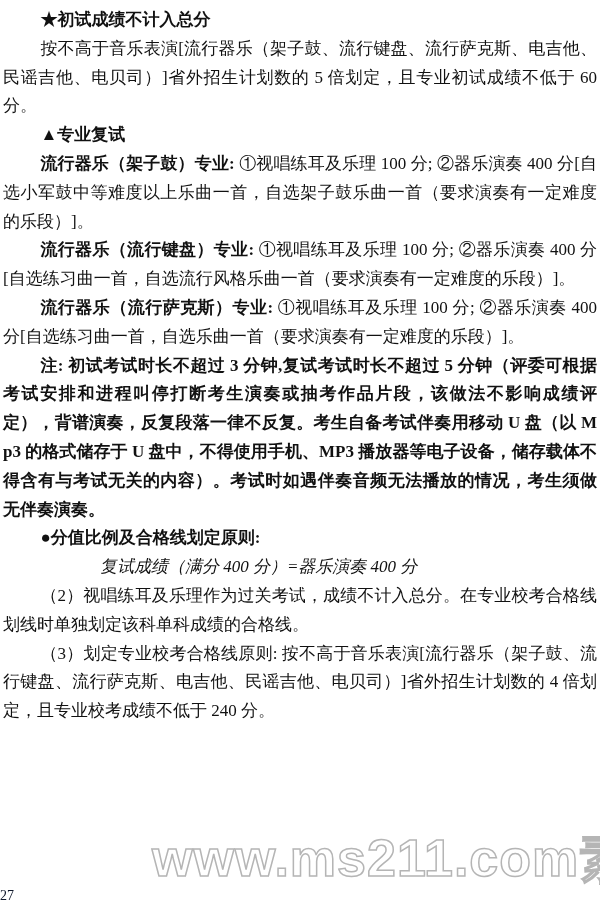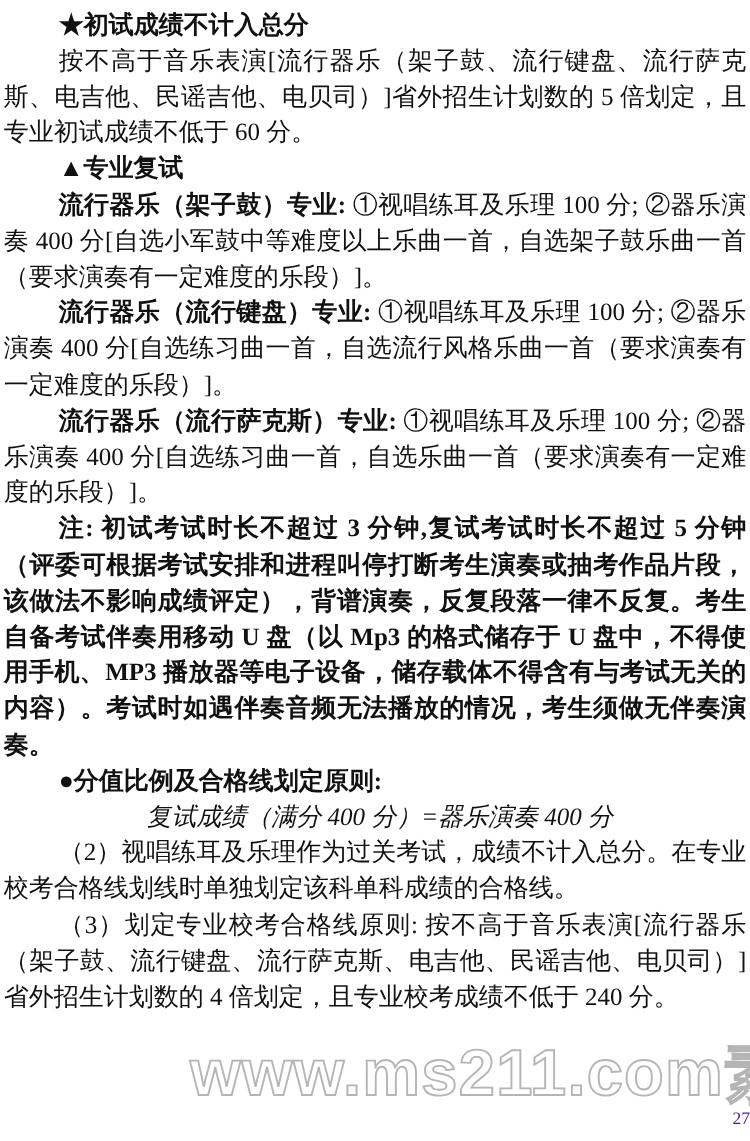--- a/index.html
+++ b/index.html
@@ -19,21 +19,21 @@
     position: absolute;
     top: 0;
     left: 0;
     width: 600px;
     height: 913px;
     padding: 6px 3px 0 3px;
     box-sizing: border-box;
   }
   .para {
     margin: 0;
-    font-size: 20px;
+    font-size: 17px;
     line-height: 28.8px;
     text-align: justify;
     text-indent: 2.2em;
     word-break: break-all;
   }
   .heading {
     font-weight: bold;
     text-align: left;
   }
   .lead {
@@ -62,23 +62,23 @@
     color: transparent;
     -webkit-text-stroke: 1.5px #b5b5b5;
     z-index: 5;
     pointer-events: none;
   }
   .page-number {
     position: absolute;
     left: 0;
     right: 0;
     bottom: 9px;
-    text-align: right;
+    text-align: left;
     font-size: 14px;
-    color: #4c1d95;
+    color: #0f172a;
   }
 </style>
 </head>
 <body>
 
 <div class="page">
 
   <p class="para heading"><span>★初试成绩不计入总分</span></p>
 
 

